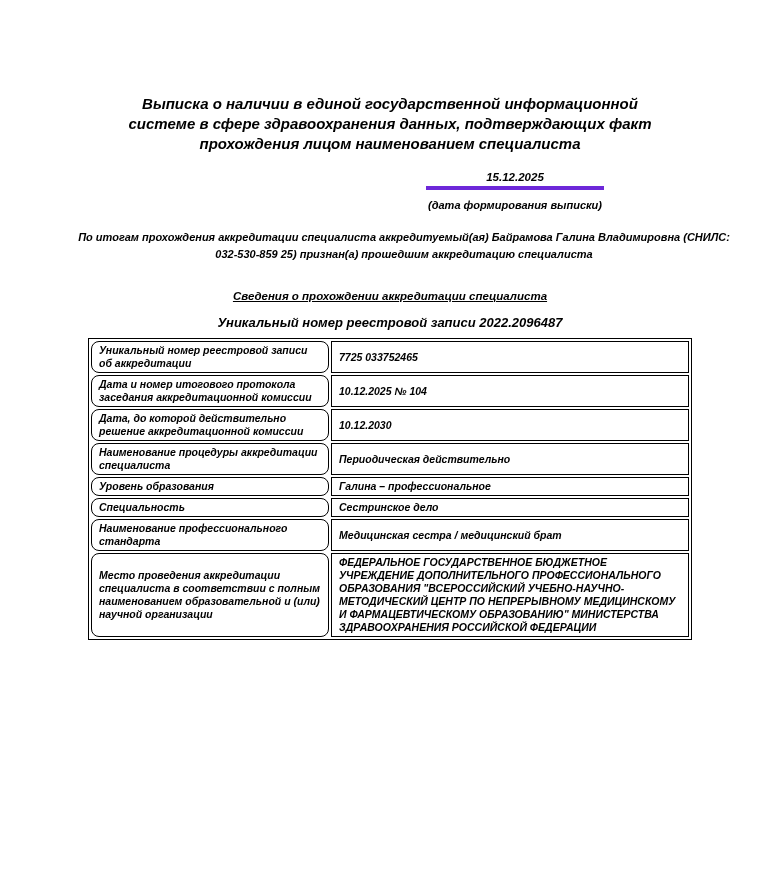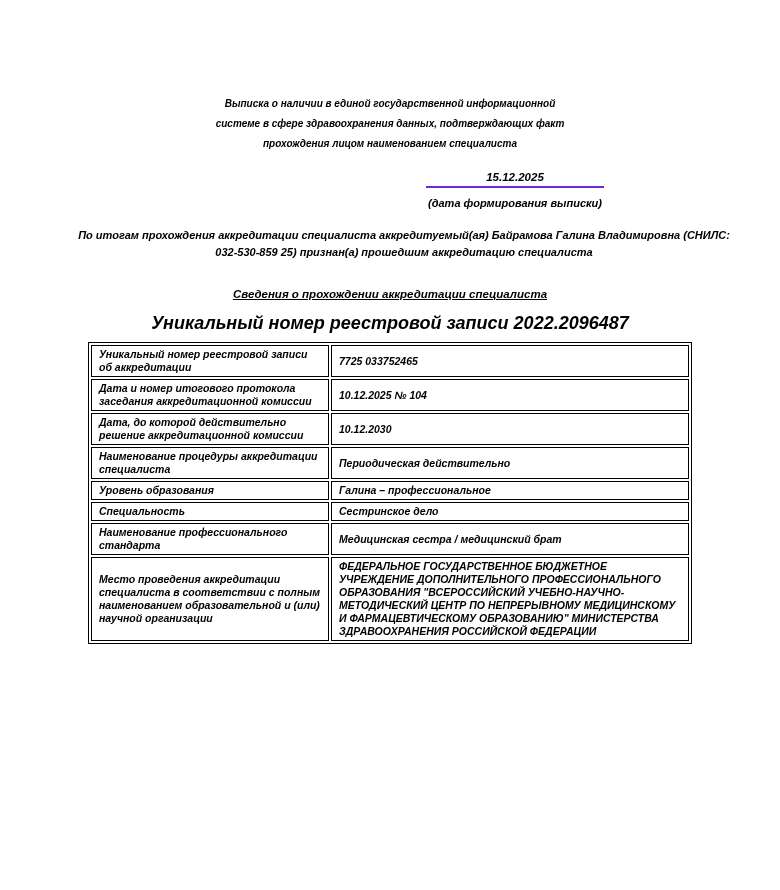--- a/index.html
+++ b/index.html
@@ -14,34 +14,34 @@
     background: #ffffff;
     overflow: hidden;
     font-family: "Liberation Sans", sans-serif;
     font-weight: 700;
     font-style: italic;
     color: #000000;
   }
   .title {
     padding-top: 94px;
     text-align: center;
-    font-size: 10px;
+    font-size: 15px;
     line-height: 20px;
     font-style: italic;
   }
   .date-block {
     width: 178px;
     margin: 17px 176px 0 auto;
     text-align: center;
   }
   .date-value {
     display: block;
     font-size: 11.5px;
     padding-bottom: 3px;
-    border-bottom: 2px solid #6d28d9;
+    border-bottom: 4px solid #6d28d9;
   }
   .date-caption {
     display: block;
     font-size: 11px;
     padding-top: 9px;
     white-space: nowrap;
   }
   .statement {
     margin-top: 18px;
     text-align: center;
@@ -51,39 +51,39 @@
   }
   .section-heading {
     margin-top: 28px;
     text-align: center;
     font-size: 11.5px;
     text-decoration: underline;
   }
   .registry-heading {
     margin-top: 13px;
     text-align: center;
-    font-size: 18px;
+    font-size: 13px;
   }
   table.acc-table {
     margin: 8px 0 0 88px;
     width: 604px;
     border-collapse: separate;
     border-spacing: 2px;
     border: 1.5px solid #000;
     table-layout: fixed;
   }
   table.acc-table td {
     border: 1.5px solid #000;
     vertical-align: middle;
     font-size: 10.5px;
     line-height: 13px;
     padding: 2px 7px;
     word-wrap: break-word;
   }
-  td.cell-label { width: 222px; }
+  td.cell-label { width: 222px; border-radius: 8px; }
   td.cell-value { }
 </style>
 </head>
 <body>
 
 <div class="page">
 
   <div class="title">
     <div>Выписка о наличии в единой государственной информационной</div>
     <div>системе в сфере здравоохранения данных, подтверждающих факт</div>

